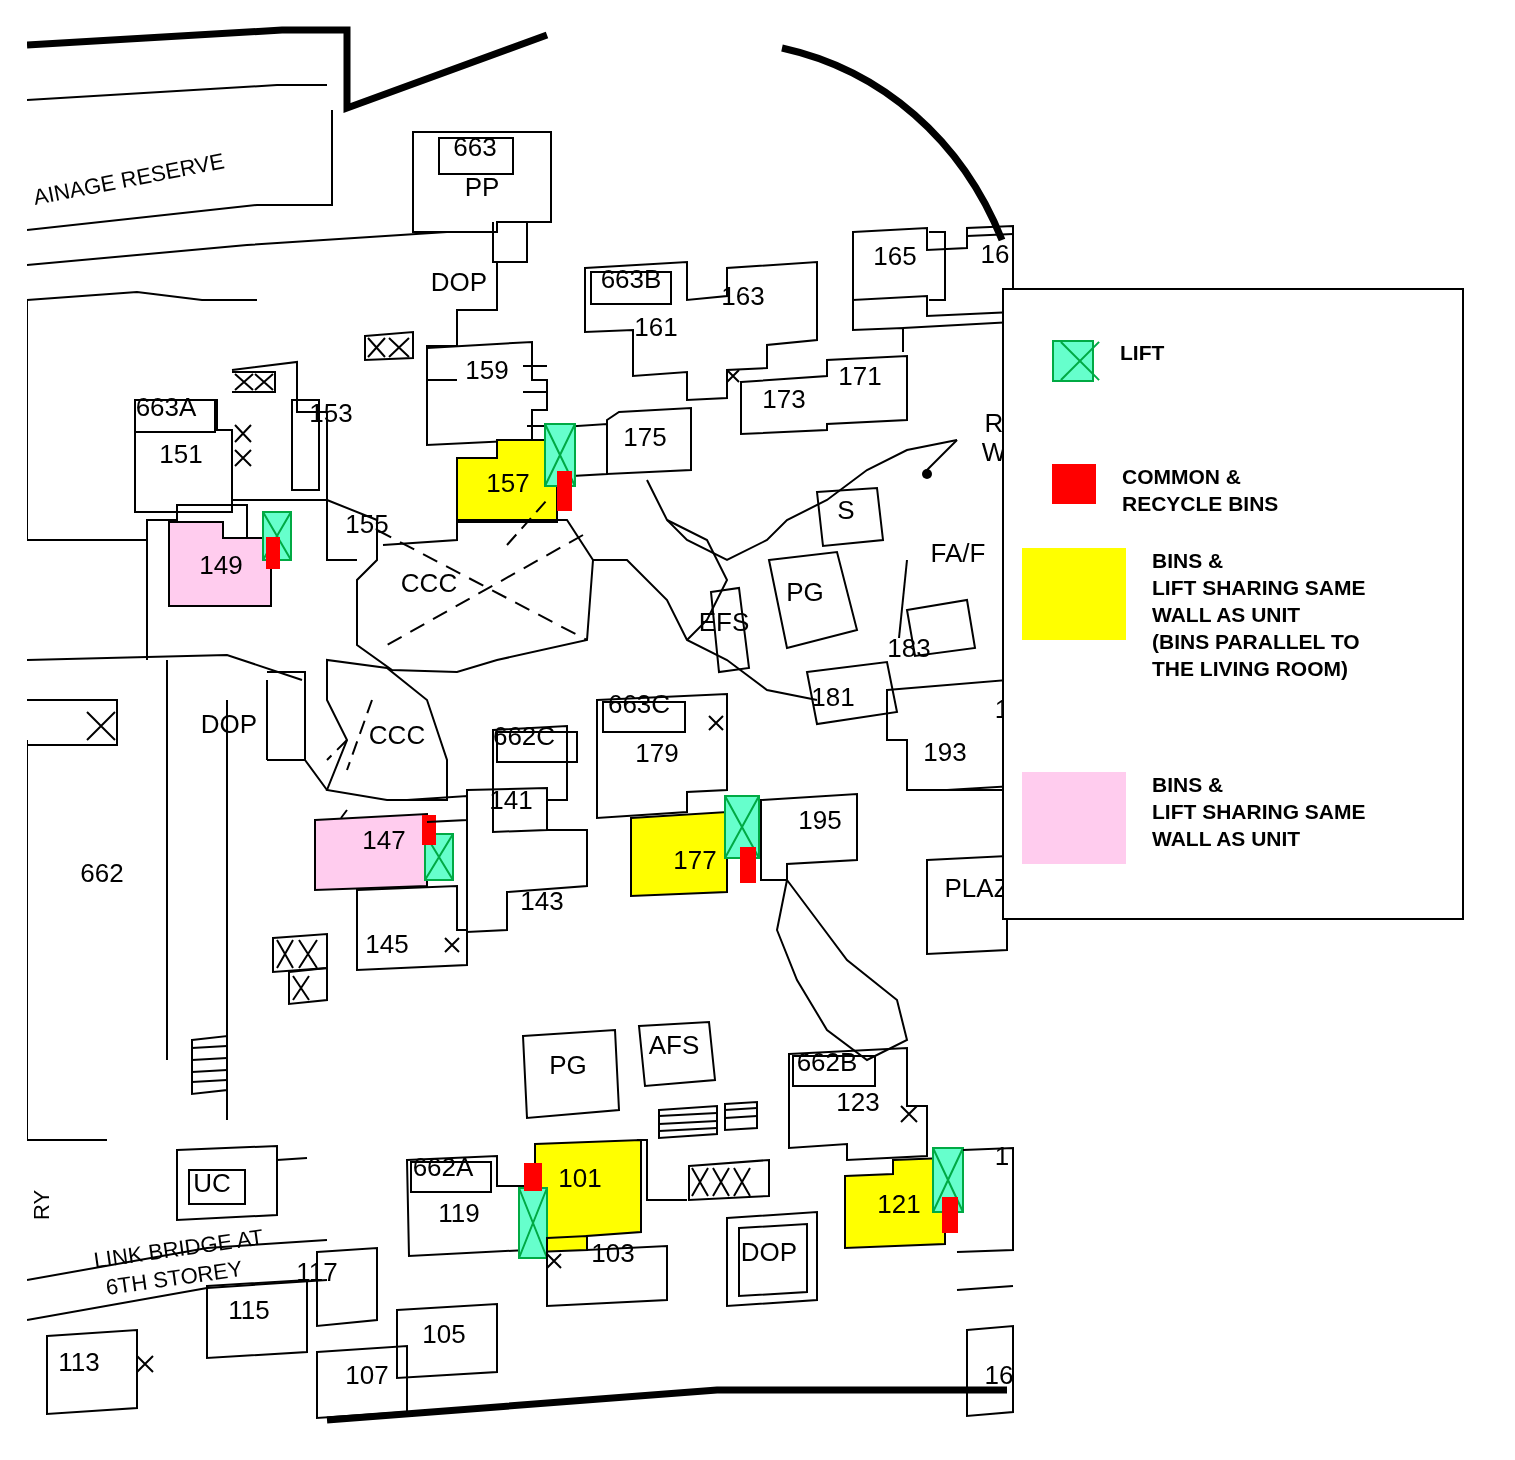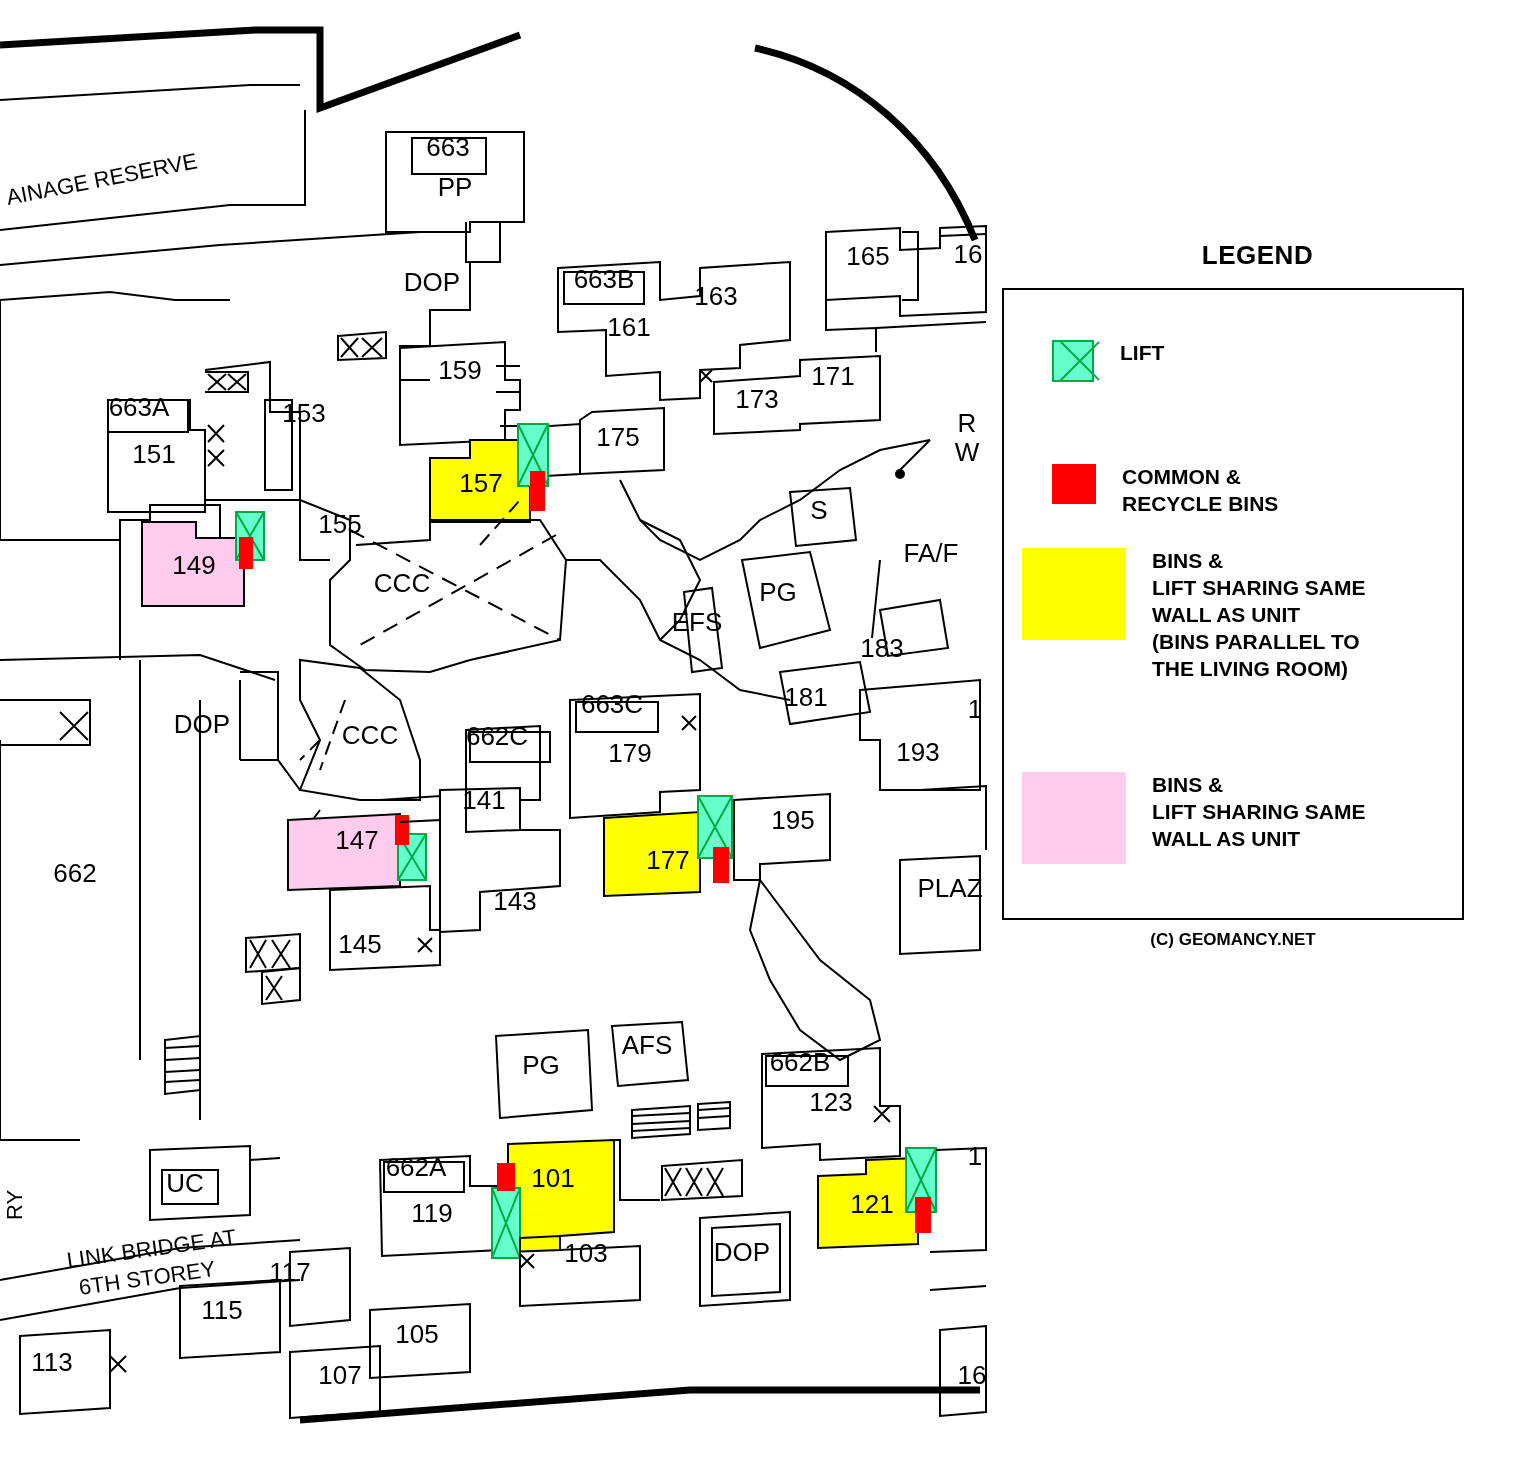--- a/index.html
+++ b/index.html
@@ -15,20 +15,21 @@
     width: 1515px;
     height: 1460px;
     background: #ffffff;
     overflow: hidden;
   }
   #map-area {
     position: absolute;
     left: 0; top: 0;
     width: 1000px;
     height: 1460px;
+    padding-left: 27px;
   }
   #map-svg { display: block; }
 
   
   #legend-panel {
     position: absolute;
     left: 1000px;
     top: 0;
     width: 515px;
     height: 1000px;
@@ -373,21 +374,20 @@
       <g id="map-annotations" font-size="22">
           <text x="8" y="205" transform="rotate(-11 8 205)">AINAGE RESERVE</text>
           <text x="68" y="1268" transform="rotate(-8 68 1268)">LINK BRIDGE AT</text>
           <text x="80" y="1295" transform="rotate(-8 80 1295)">6TH STOREY</text>
           <text x="22" y="1220" transform="rotate(-90 22 1220)">RY</text>
         </g>
     </svg>
   </div>
 
   <div id="legend-panel">
-    <div id="legend-title">LEGEND</div>
 
     <div id="legend-box">
 
       <div class="legend-row" id="row-lift">
         <div class="swatch sw-lift"></div>
         <div class="legend-label">LIFT</div>
       </div>
 
       <div class="legend-row" id="row-bins">
         <div class="swatch sw-red"></div>
@@ -405,16 +405,15 @@
       </div>
 
       <div class="legend-row" id="row-pink">
         <div class="swatch sw-pink"></div>
         <div class="legend-label">BINS &amp;
 LIFT SHARING SAME
 WALL AS UNIT</div>
       </div>
     </div>
 
-    <div id="copyright">(C) GEOMANCY.NET</div>
   </div>
 
 </div>
 
 </body></html>

